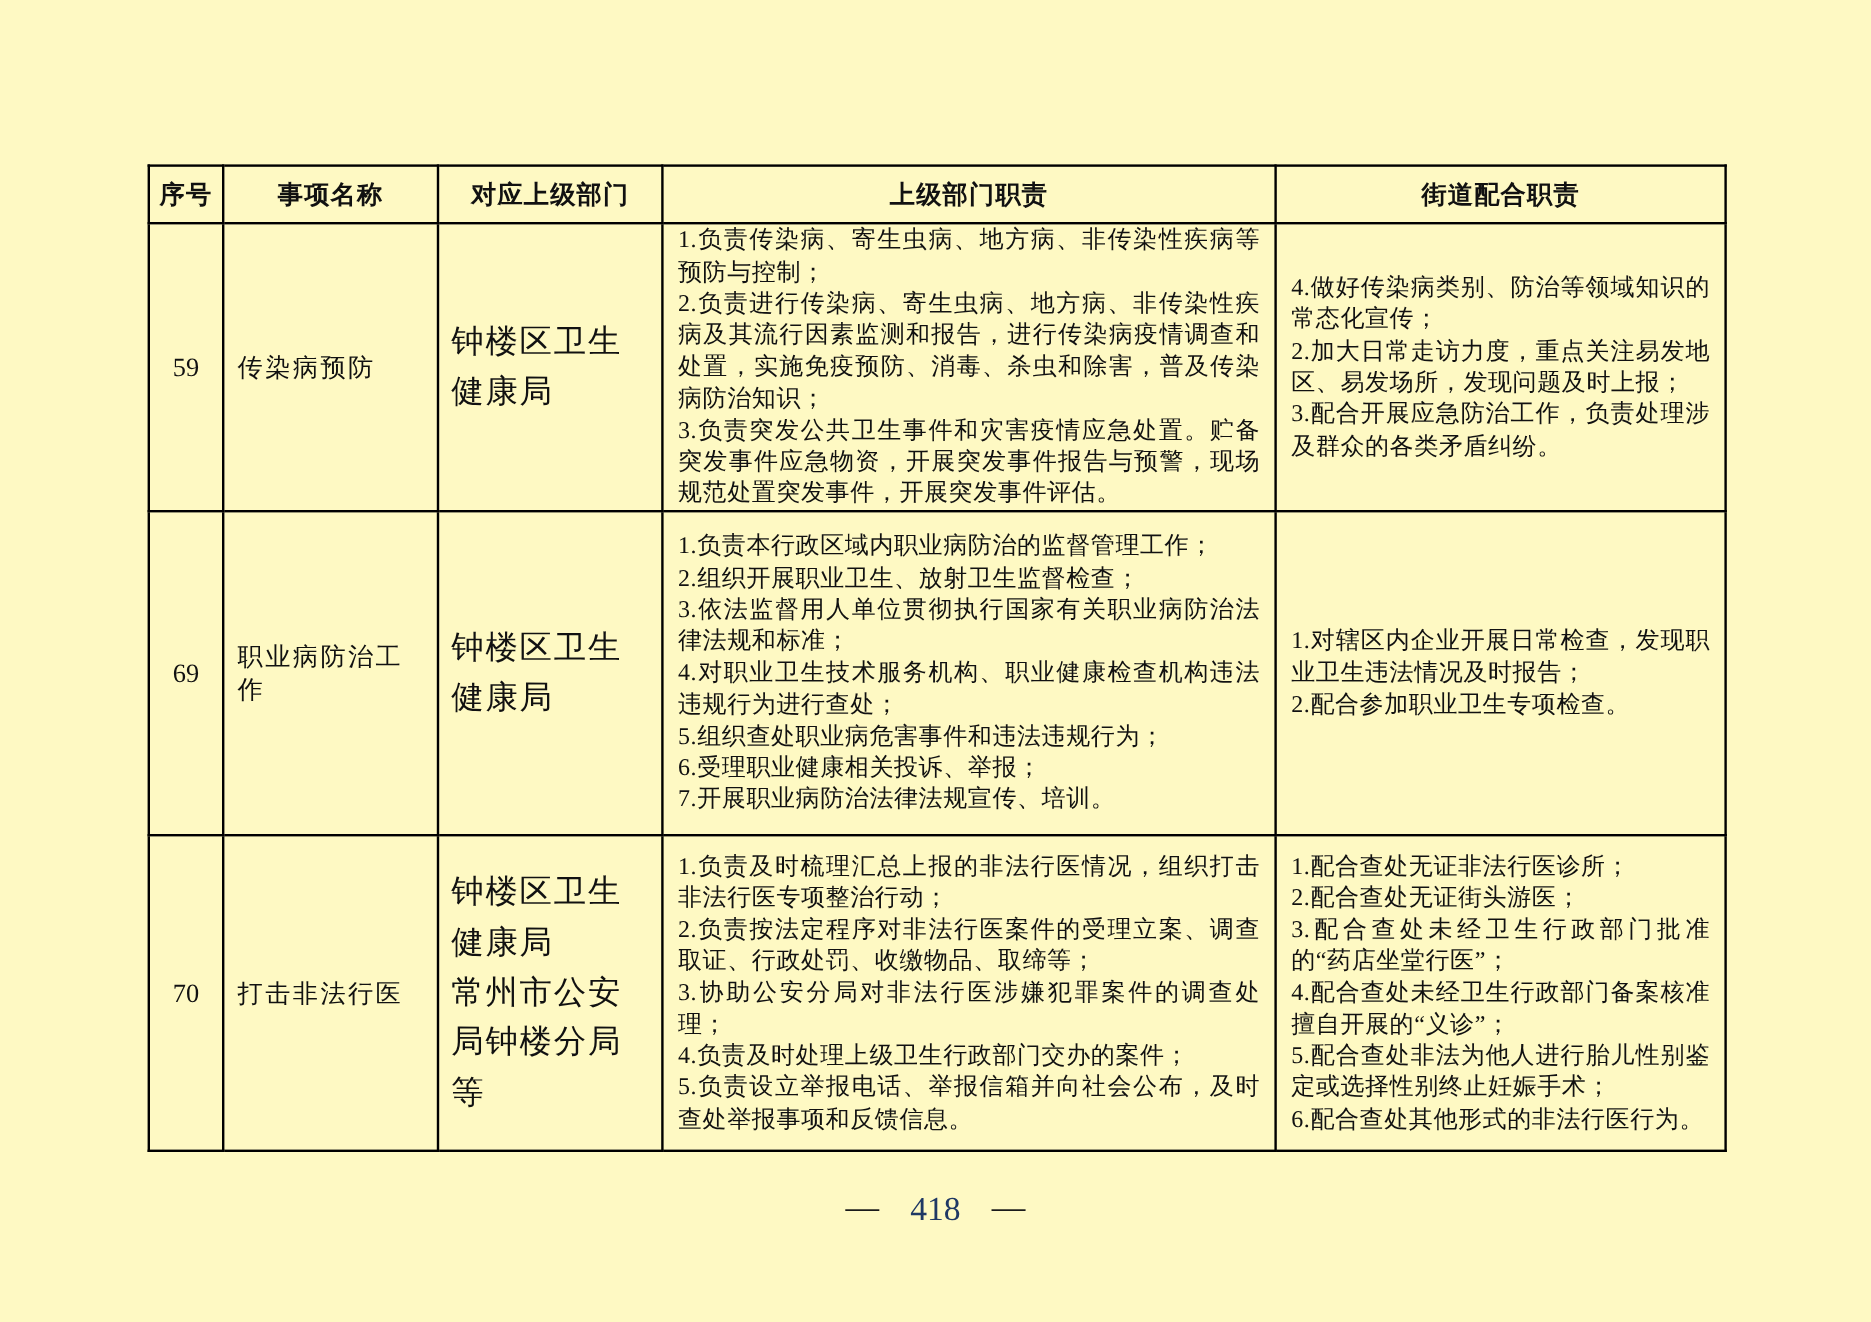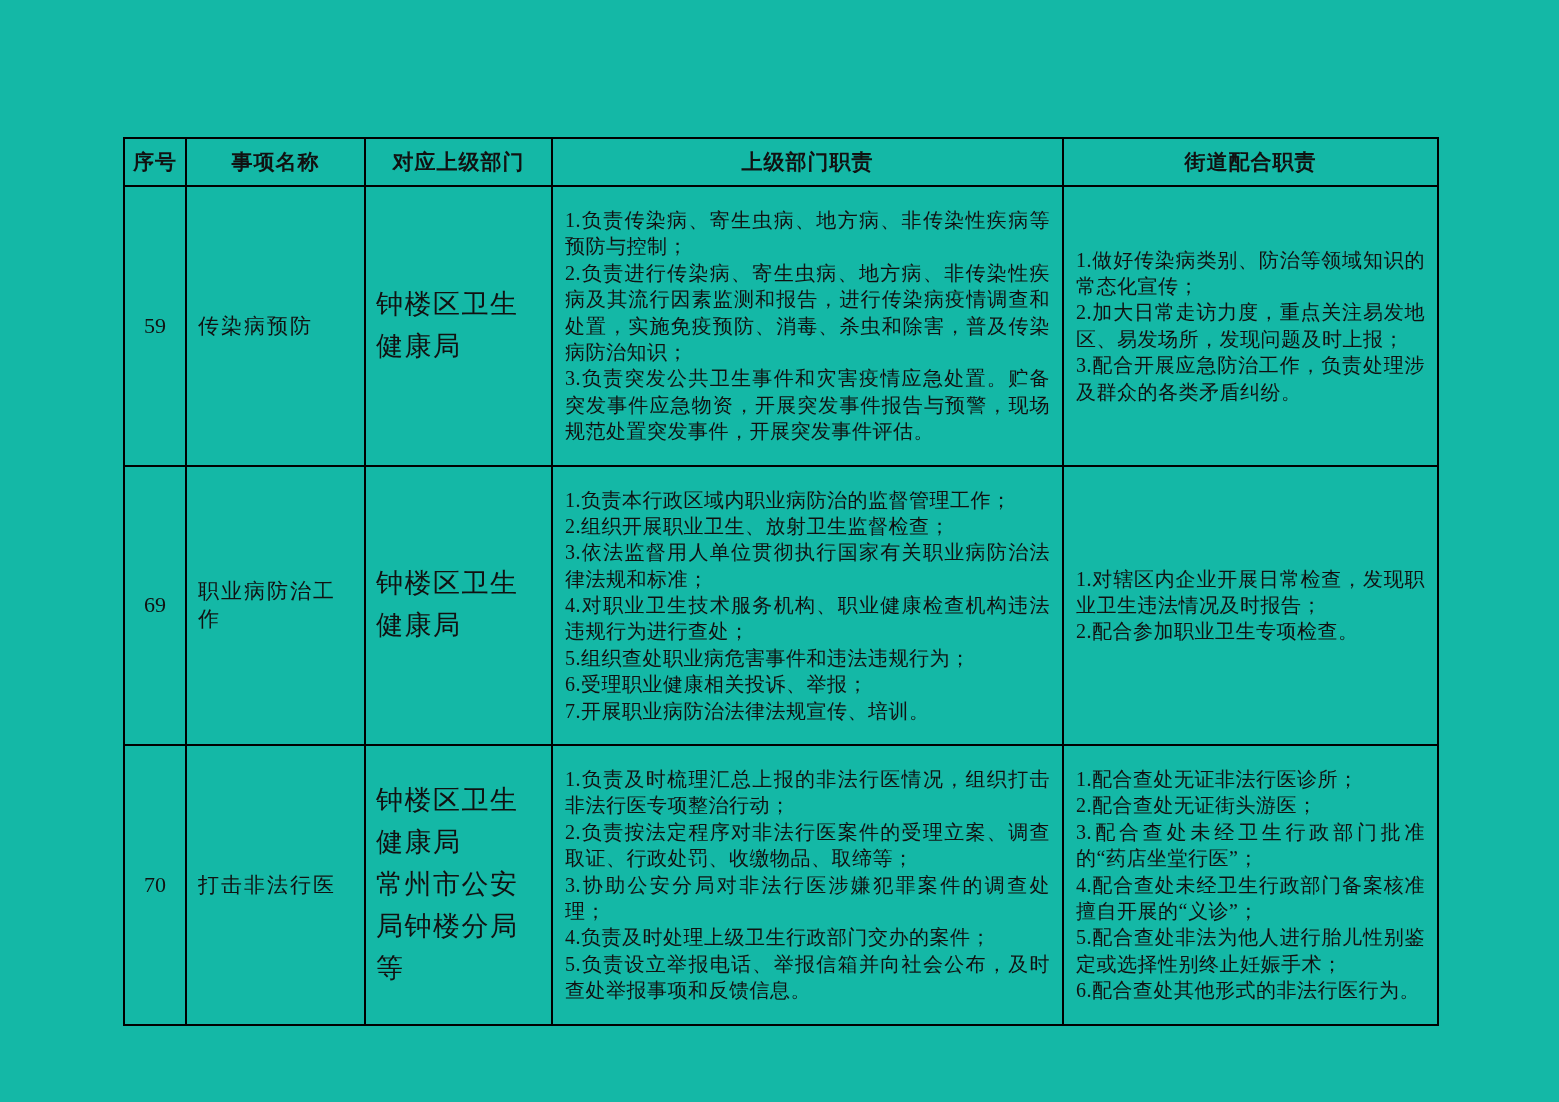--- a/index.html
+++ b/index.html
@@ -9,21 +9,21 @@
     width: 1559px;
     height: 1102px;
     overflow: hidden;
     font-family: "Liberation Serif", "DejaVu Serif", serif;
     color: #111111;
   }
   .page {
     position: relative;
     width: 1559px;
     height: 1102px;
-    background: #14b8a6;
+    background: #fef9c3;
   }
   .doc-table {
     position: absolute;
     left: 123px;
     top: 137px;
     width: 1314px;
     border-collapse: collapse;
     table-layout: fixed;
   }
   .doc-table th, .doc-table td {
@@ -61,21 +61,21 @@
     margin-left: 28px;
   }
   td.c-dept {
     font-size: 27px;
     padding: 0 8px 0 10px;
     line-height: 1.55;
     letter-spacing: 1.5px;
   }
   td.c-duty {
     font-size: 20px;
-    padding: 20px 12px;
+    padding: 0 12px;
     line-height: 1.32;
   }
   .duty-item {
     margin: 0;
     text-align: justify;
     letter-spacing: 0.5px;
   }
   .footer {
     position: absolute;
     left: 0;
@@ -120,21 +120,21 @@
         <td class="c-name">传染病预防</td>
         <td class="c-dept">
           <div>钟楼区卫生健康局</div>
         </td>
         <td class="c-duty">
           <div class="duty-item">1.负责传染病、寄生虫病、地方病、非传染性疾病等预防与控制；</div>
           <div class="duty-item">2.负责进行传染病、寄生虫病、地方病、非传染性疾病及其流行因素监测和报告，进行传染病疫情调查和处置，实施免疫预防、消毒、杀虫和除害，普及传染病防治知识；</div>
           <div class="duty-item">3.负责突发公共卫生事件和灾害疫情应急处置。贮备突发事件应急物资，开展突发事件报告与预警，现场规范处置突发事件，开展突发事件评估。</div>
         </td>
         <td class="c-duty">
-          <div class="duty-item">1.做好传染病类别、防治等领域知识的常态化宣传；</div>
+          <div class="duty-item">4.做好传染病类别、防治等领域知识的常态化宣传；</div>
           <div class="duty-item">2.加大日常走访力度，重点关注易发地区、易发场所，发现问题及时上报；</div>
           <div class="duty-item">3.配合开展应急防治工作，负责处理涉及群众的各类矛盾纠纷。</div>
         </td>
       </tr>
 
       <tr class="row-69">
         <td class="c-no">69</td>
         <td class="c-name">职业病防治工作</td>
         <td class="c-dept">
           <div>钟楼区卫生健康局</div>
@@ -173,14 +173,17 @@
           <div class="duty-item">2.配合查处无证街头游医；</div>
           <div class="duty-item">3.配合查处未经卫生行政部门批准的“药店坐堂行医”；</div>
           <div class="duty-item">4.配合查处未经卫生行政部门备案核准擅自开展的“义诊”；</div>
           <div class="duty-item">5.配合查处非法为他人进行胎儿性别鉴定或选择性别终止妊娠手术；</div>
           <div class="duty-item">6.配合查处其他形式的非法行医行为。</div>
         </td>
       </tr>
     </tbody>
   </table>
 
+  <div class="footer">
+    <span class="dash">—</span><span>418</span><span class="dash">—</span>
+  </div>
 
 </div>
 
 </body></html>

